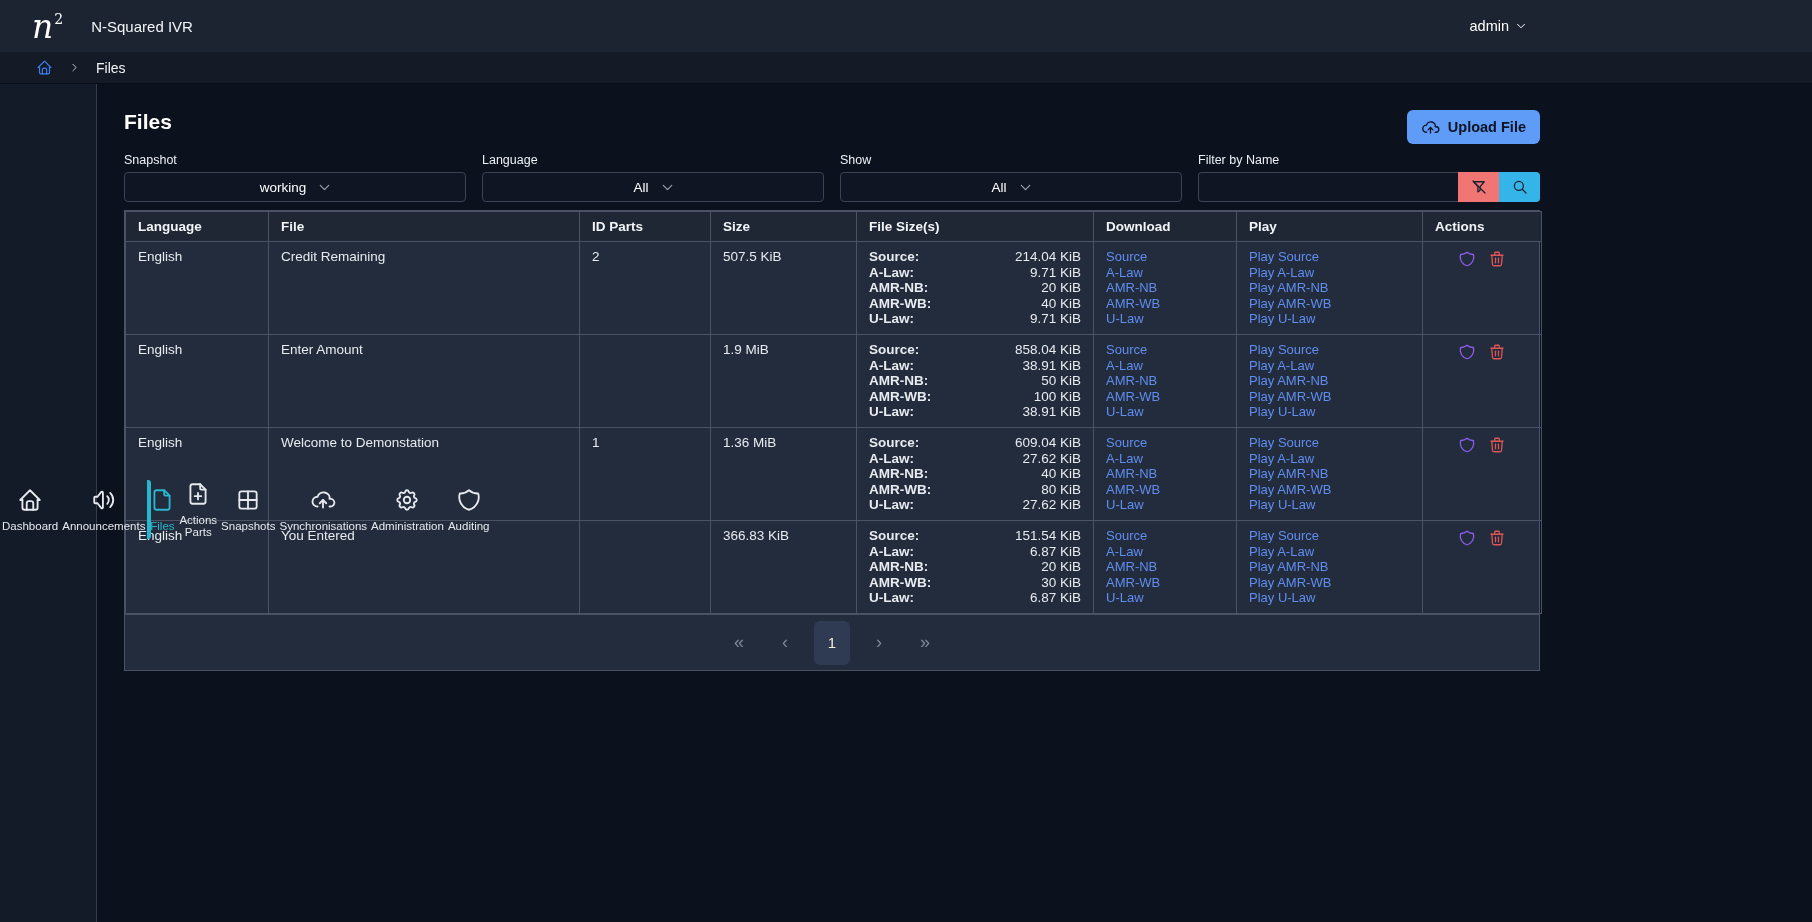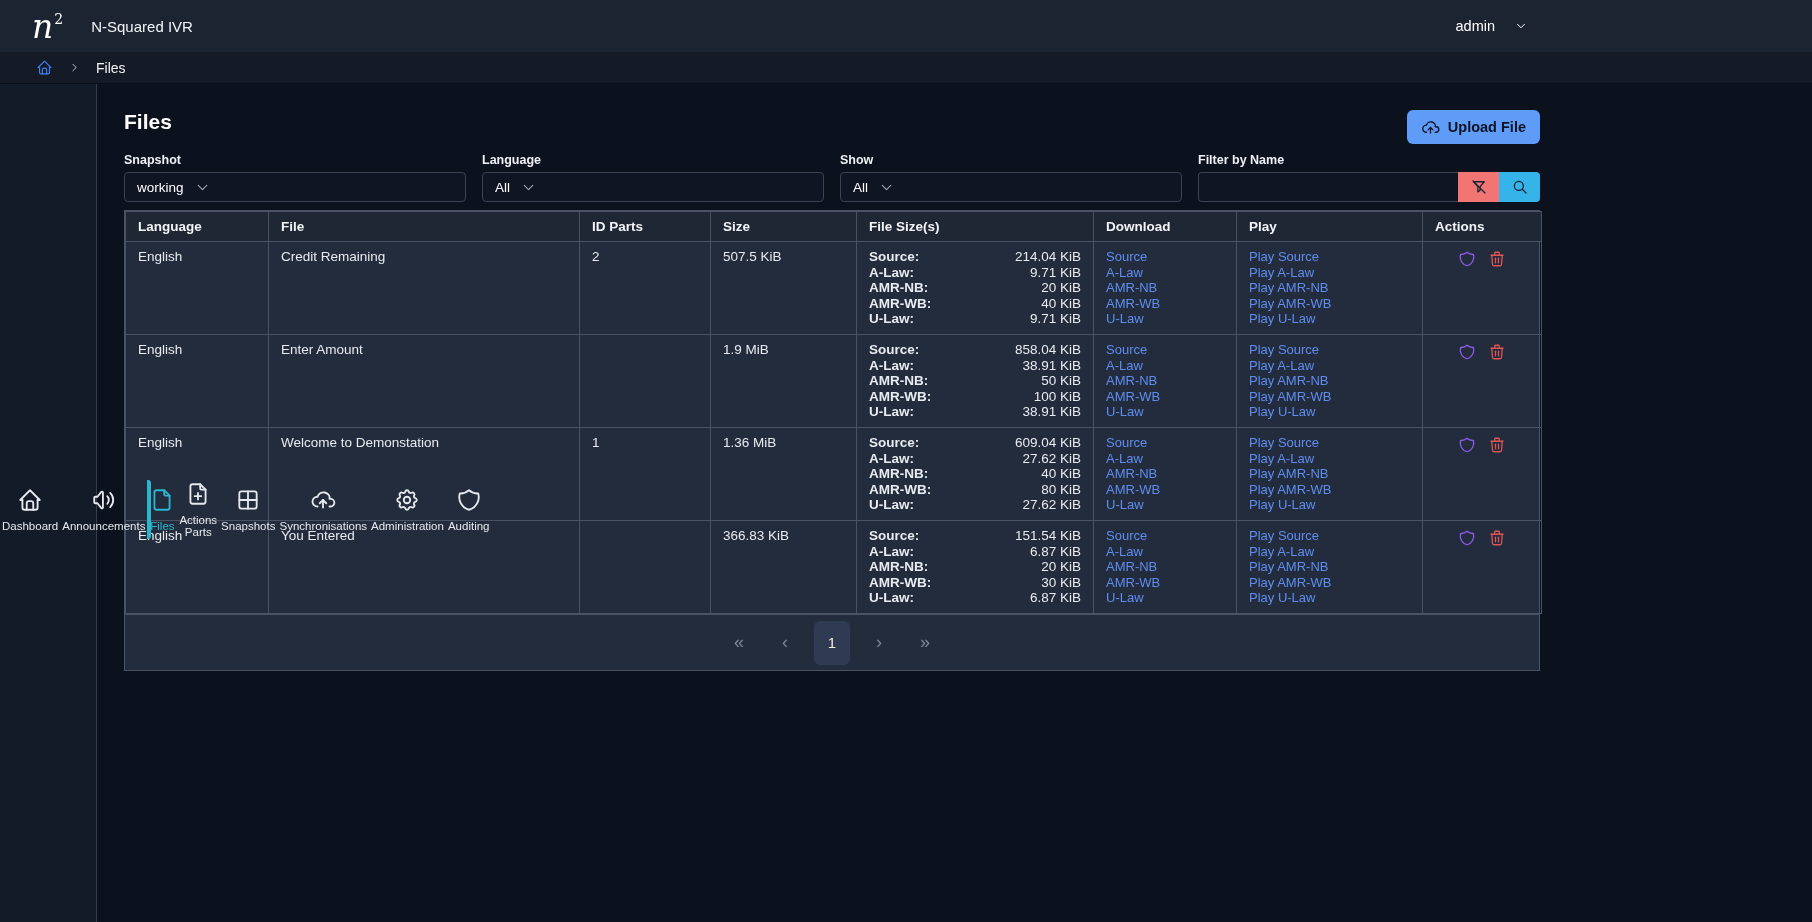--- a/index.html
+++ b/index.html
@@ -15,21 +15,21 @@
     background:var(--page-bg);color:#e8ebf0;
     font-family:"Liberation Sans",sans-serif;
   }
   
   .topbar{height:52px;background:var(--topbar);display:flex;align-items:center;justify-content:space-between;padding:0 284px 0 32px;}
   .brand{display:flex;align-items:center;gap:28px;}
   .logo{color:#fff;font-family:"DejaVu Serif",serif;line-height:1;}
   .logo-n{font-style:italic;font-size:33px;}
   .logo-sup{font-size:14px;vertical-align:14px;margin-left:1px;}
   .app-title{font-size:15px;color:#f2f4f7;}
-  .user-menu{display:flex;align-items:center;gap:19px;color:#fff;font-size:14.5px;cursor:pointer;}
+  .user-menu{display:flex;align-items:center;gap:5px;color:#fff;font-size:14.5px;cursor:pointer;}
   .user-menu svg{width:14px;height:14px;stroke:#fff;}
   
   .crumbbar{height:32px;background:var(--crumbbar);display:flex;align-items:center;gap:15px;padding:0 36px;border-bottom:1px solid #0a0e16;}
   .bc-home{width:17px;height:17px;color:#3f7ef0;cursor:pointer;display:flex;}
   .bc-sep{width:13px;height:13px;color:#cdd2da;display:flex;}
   .bc-current{font-size:14px;color:#f2f4f7;}
   svg{display:block;}
   .icn{fill:none;stroke:currentColor;stroke-width:1.7;stroke-linecap:round;stroke-linejoin:round;width:100%;height:100%;}
   
   .layout{display:flex;height:838px;}
@@ -43,22 +43,22 @@
   
   .content{flex:1;padding:26px 0 0 27px;}
   .content-inner{width:1416px;}
   .page-head{display:flex;justify-content:space-between;align-items:flex-start;margin-bottom:9px;}
   .page-title{margin:0;font-size:21px;font-weight:bold;color:#fff;}
   .upload-btn{display:flex;align-items:center;gap:8px;height:34px;padding:0 14px;border:none;border-radius:6px;background:var(--primary);color:#0c1322;font-size:14.5px;font-weight:bold;font-family:inherit;cursor:pointer;}
   .upload-btn .btn-icn{width:19px;height:19px;color:#0c1322;}
   
   .filters{display:flex;gap:16px;margin-bottom:8px;}
   .filter{width:342px;display:flex;flex-direction:column;gap:5px;}
-  .filter-label{font-size:12.5px;font-weight:bold;color:#eef1f5;}
-  .select{height:30px;background:var(--field);border:1px solid var(--field-border);border-radius:4px;display:flex;align-items:center;justify-content:flex-start;padding:0 9px 0 12px;font-size:13.5px;color:#fff;cursor:pointer;gap:10px;}
+  .filter-label{font-size:12.5px;font-weight:normal;color:#eef1f5;}
+  .select{height:30px;background:var(--field);border:1px solid var(--field-border);border-radius:4px;display:flex;align-items:center;justify-content:center;padding:0 9px 0 12px;font-size:13.5px;color:#fff;cursor:pointer;gap:10px;}
   .select .chev{width:17px;height:17px;color:#9aa3b2;}
   .input-group{display:flex;height:30px;}
   .input-group input{flex:1;min-width:0;background:var(--field);border:1px solid var(--field-border);border-right:none;border-radius:4px 0 0 4px;color:#fff;font-size:13.5px;font-family:inherit;padding:0 10px;outline:none;}
   .btn-clear,.btn-search{width:41px;border:none;display:flex;align-items:center;justify-content:center;cursor:pointer;padding:0;}
   .btn-clear{background:var(--danger);}
   .btn-search{background:var(--info);border-radius:0 4px 4px 0;}
   .btn-clear svg,.btn-search svg{width:18px;height:18px;color:#1a2232;}
   
   .table-wrap{border:1px solid var(--border);background:var(--panel);}
   table{width:100%;border-collapse:collapse;font-size:13.5px;table-layout:fixed;}

